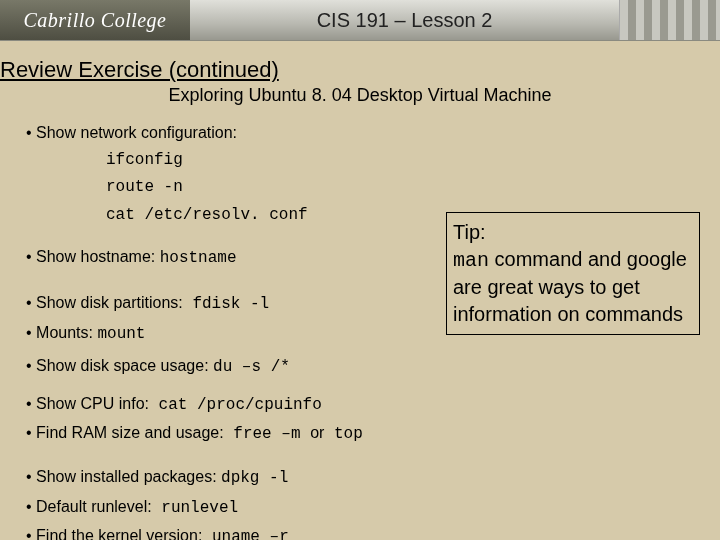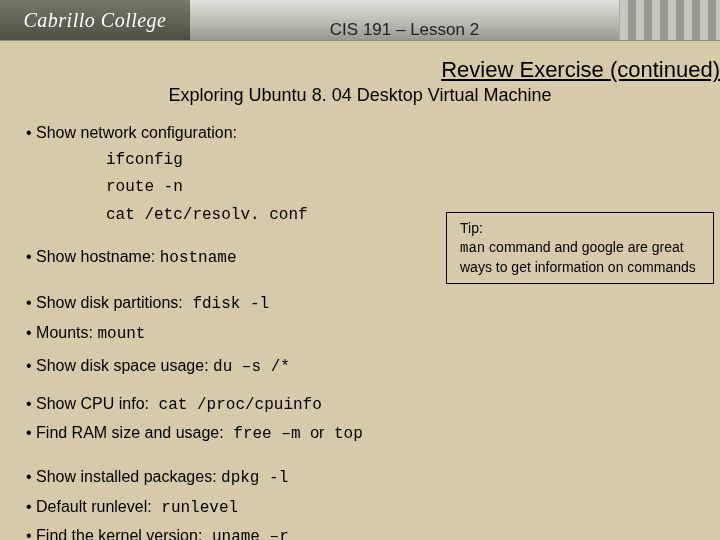--- a/index.html
+++ b/index.html
@@ -1,28 +1,28 @@
 <!DOCTYPE html>
 <html><head>
 <meta charset="utf-8">
 <style>
 html,body{margin:0;padding:0}
 body{width:720px;height:540px;background:#d6caaa;font-family:Arial,Helvetica,sans-serif;color:#000;position:relative;overflow:hidden}
-.header{height:40px;background:linear-gradient(#e0e0da,#b8b8b0 60%,#98988f);display:flex;align-items:flex-end;border-bottom:1px solid #8a8a80}
+.header{height:40px;background:linear-gradient(#e0e0da,#b8b8b0 60%,#98988f);display:flex;align-items:center;border-bottom:1px solid #8a8a80}
 .logo{width:190px;height:40px;background:linear-gradient(#787868,#4e4e42);display:flex;align-items:center;justify-content:center;color:#fff;font-style:italic;font-family:'Brush Script MT',cursive;font-size:20px;letter-spacing:.5px}
-.course-title{flex:1;text-align:center;font-size:17px;color:#222}
+.course-title{flex:1;text-align:center;font-size:20px;color:#222}
 .pillars{width:100px;height:40px;background:repeating-linear-gradient(90deg,#c8c8c0 0 8px,#9a9a90 8px 16px);border-left:1px solid #aaa}
-.heading{margin:16px auto 0;text-align:right;font-size:22px;text-decoration:underline}
+.heading{margin:16px auto 0;text-align:left;font-size:22px;text-decoration:underline}
 .subtitle{text-align:center;font-size:18px;margin:2px 0 16px}
 .content{padding:0 26px 0 26px;font-size:16px;line-height:1.35}
 .bul{margin:6px 0}
 .bul::before{content:"• ";}
 .cmds{margin:2px 0 6px 80px;font-family:"Courier New",monospace;font-size:16px;line-height:1.35}
 .code{font-family:"Courier New",monospace}
-.tip{position:absolute;left:446px;top:212px;width:240px;border:1px solid #000;padding:6px 13px;font-size:14px;line-height:1.35;background:transparent}
+.tip{position:absolute;left:446px;top:212px;width:240px;border:1px solid #000;padding:6px 6px;font-size:20px;line-height:1.35;background:transparent}
 b{font-weight:normal}
 </style>
 </head>
 <body>
 
 <div class="header">
   <div class="logo">Cabrillo College</div>
   <div class="course-title">CIS 191 – Lesson 2</div>
   <div class="pillars"></div>
 </div>

